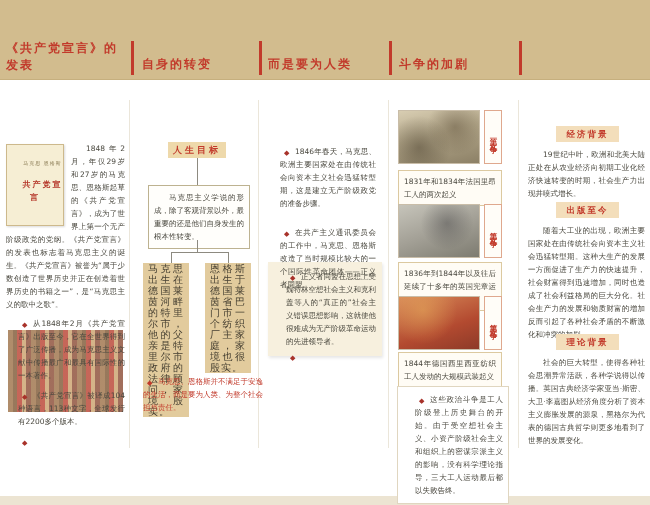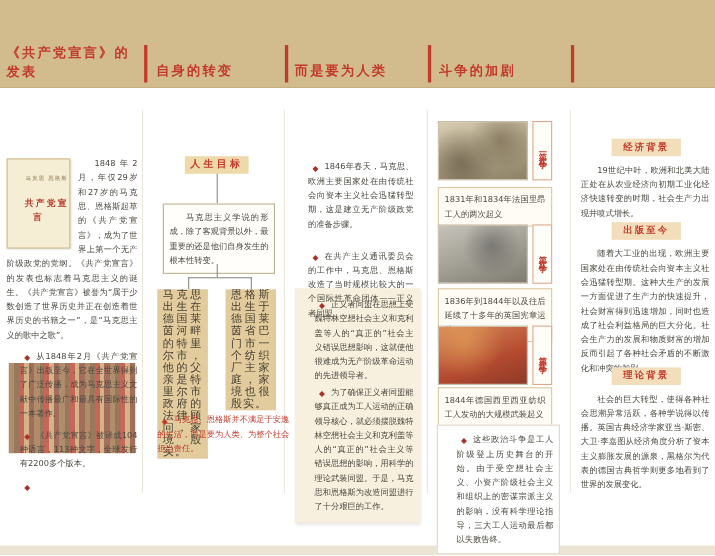--- a/index.html
+++ b/index.html
@@ -131,21 +131,20 @@
         <span>在共产主义通讯委员会的工作中，马克思、恩格斯改造了当时规模比较大的一个国际性革命团体——正义者同盟。</span>
       </div>
     </div>
     <div class="c3box">
       <div class="bp t indent">
         <span class="bullet">◆</span>
         <span>正义者同盟在思想上受魏特林空想社会主义和克利盖等人的“真正的”社会主义错误思想影响，这就使他很难成为无产阶级革命运动的先进领导者。</span>
       </div>
       <div class="bp t indent">
         <span class="bullet">◆</span>
-        <span>为了确保正义者同盟能够真正成为工人运动的正确领导核心，就必须摆脱魏特林空想社会主义和克利盖等人的“真正的”社会主义等错误思想的影响，用科学的理论武装同盟。于是，马克思和恩格斯为改造同盟进行了十分艰巨的工作。</span>
       </div>
     </div>
   </div>
 
   <div class="col4">
     <div class="photo photo-sepia" style="top:10px"></div>
     <div class="vlabel" style="top:10px">第一次斗争</div>
     <div class="caption t" style="top:70px">1831年和1834年法国里昂工人的两次起义</div>
 
     <div class="photo photo-gray" style="top:104px"></div>

